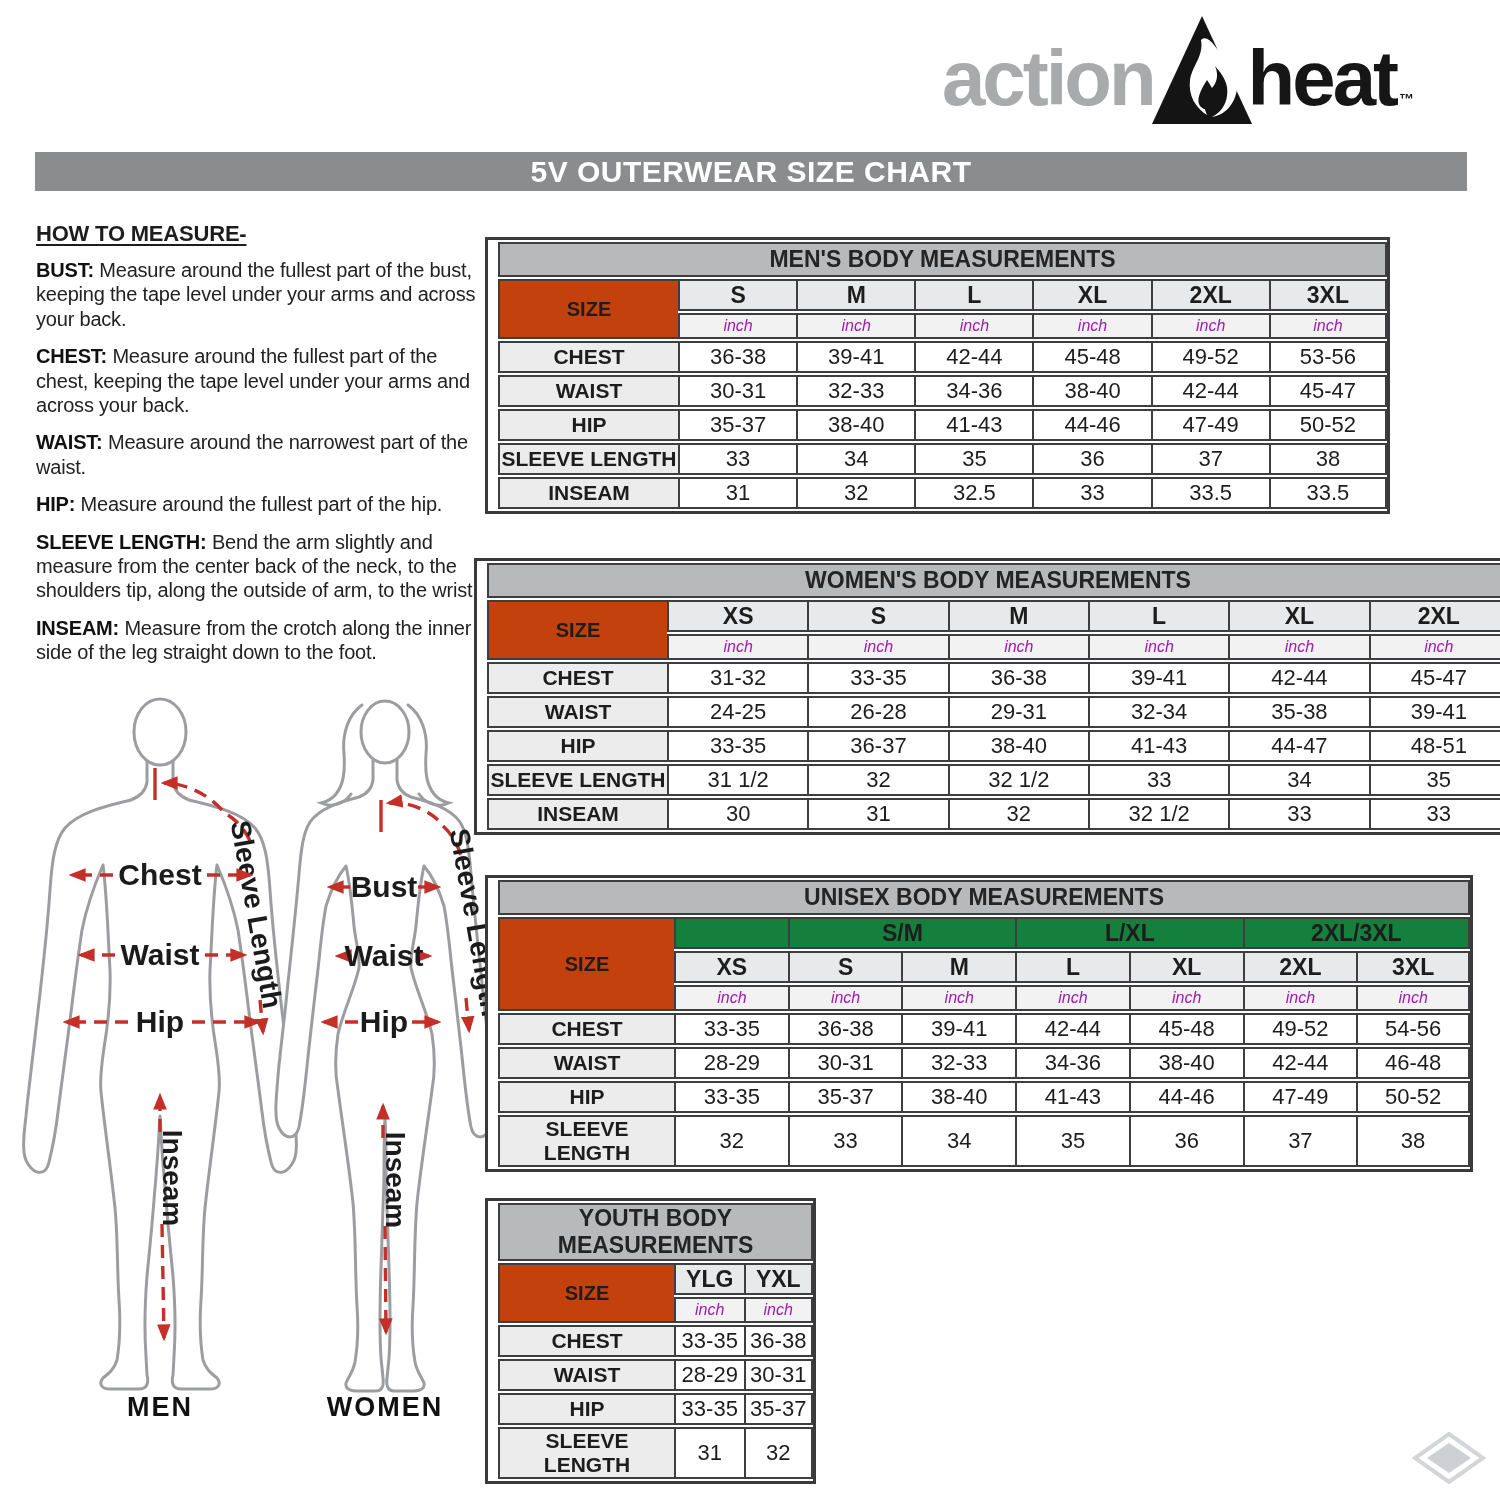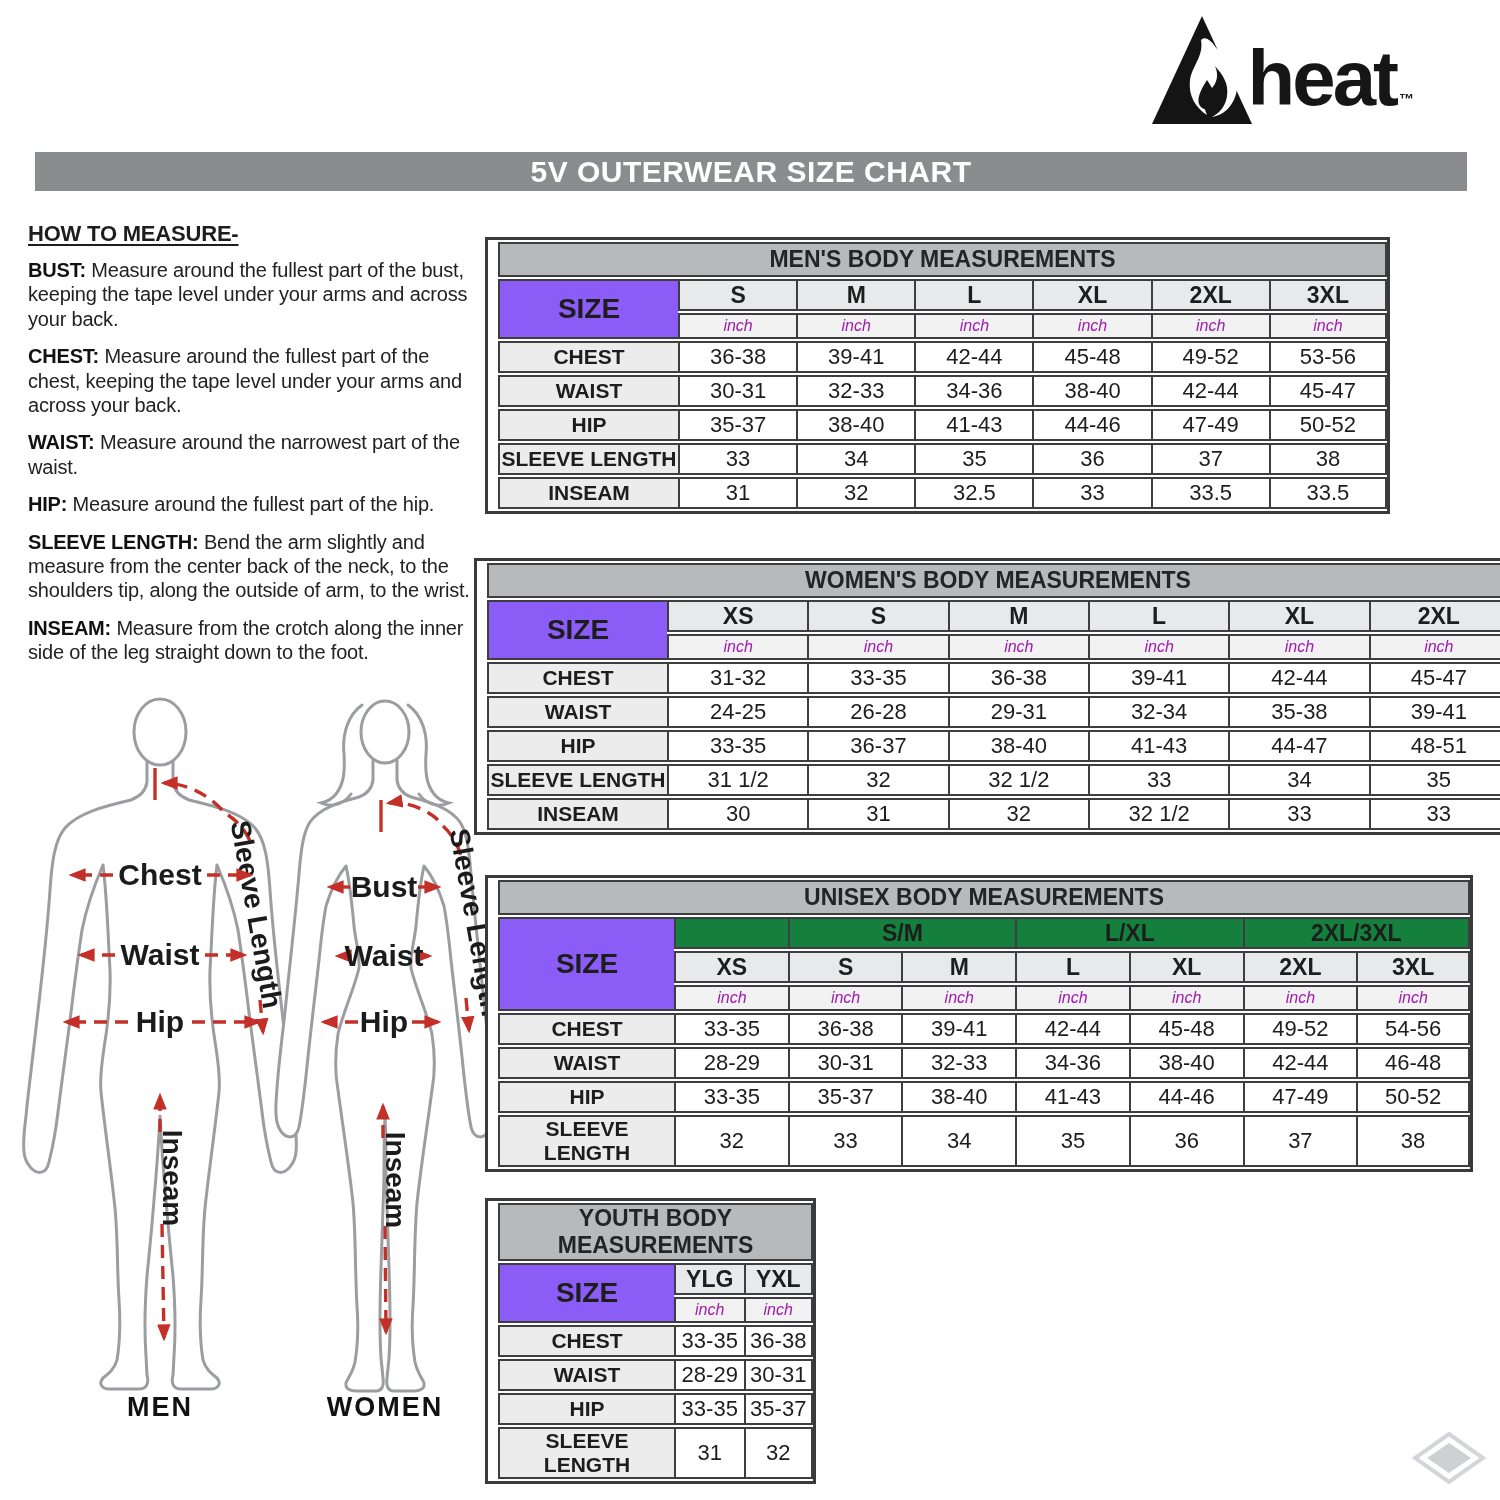--- a/index.html
+++ b/index.html
@@ -13,21 +13,21 @@
   .logo-heat{color:#161616;}
   .logo-tm{font-size:15px;font-weight:700;color:#161616;margin:0 0 8px 3px;}
   .logo-flame{margin:0 -6px -15px -4px;}
 
   
   #banner{position:absolute;left:35px;right:33px;top:152px;height:39px;background:#8a8c8e;
           display:flex;align-items:center;justify-content:center;}
   #banner .t{color:#ffffff;font-weight:700;font-size:30px;letter-spacing:.5px;}
 
   
-  #howto{position:absolute;left:28px;top:221px;width:446px;}
+  #howto{position:absolute;left:36px;top:221px;width:446px;}
   #howto h2{font-size:22px;margin:0 0 11px 0;text-decoration:underline;text-underline-offset:3px;
             letter-spacing:-0.2px;}
   #howto p{font-size:20px;line-height:1.22;margin:0 0 13px 0;letter-spacing:-0.2px;color:#222;}
   #howto b{font-weight:700;color:#111;}
 
   
   #figures{position:absolute;left:10px;top:688px;}
   .body-outline{fill:#ffffff;stroke:#9b9da0;stroke-width:3;stroke-linejoin:round;stroke-linecap:round;}
   .hair{fill:none;stroke:#9b9da0;stroke-width:3;stroke-linecap:round;}
   .dash{fill:none;stroke:#c43028;stroke-width:3.4;stroke-dasharray:13 8;}
@@ -39,36 +39,37 @@
   
   table.size-table{border-collapse:separate;border-spacing:0 2px;position:absolute;
                    table-layout:fixed;border:3px solid #3a3a3c;background:#fff;padding-left:10px;}
   td{border:2px solid #3e3e40;border-right:none;text-align:center;padding:0;overflow:hidden;
      vertical-align:middle;}
   td:last-child{border-right:2px solid #3e3e40;}
   .title-cell{background:#b8b9bb;font-weight:700;font-size:23px;height:31px;color:#242424;}
   .group-cell{background:#15803d;font-weight:700;font-size:23px;height:28px;}
   .size-head{background:#e8e9ea;font-weight:700;font-size:23px;height:28px;}
   .inch-cell{background:#f2f2f3;font-style:italic;font-size:16px;height:22px;color:#a21caf;}
-  .size-cell{background:#8b5cf6;font-weight:700;font-size:28px;}
+  .size-cell{background:#c2410c;font-weight:700;font-size:20px;}
   .row-label{background:#ececed;font-weight:700;font-size:21px;height:28px;}
   .data-cell{background:#ffffff;font-size:22px;height:28px;}
 
   #mens-table{left:485px;top:237px;width:905px;}
   #womens-table{left:474px;top:558px;width:1038px;}
   #unisex-table{left:485px;top:875px;width:988px;}
   #youth-table{left:485px;top:1198px;width:331px;}
 
   
   #diamond{position:absolute;right:14px;bottom:12px;}
 </style>
 </head>
 <body>
 
 <div id="logo">
+  <span class="logo-word logo-action">action</span>
   <span class="logo-flame">
     <svg width="104" height="112" viewBox="0 0 104 112">
       <path d="M52,2 L102,110 L2,110 Z" fill="#141414"></path>
       <path d="M51,26 C54,42 42,52 40,66 C38,82 46,94 57,101 C52,90 54,82 61,75
                C67,69 69,61 65,52 C73,61 79,70 77,82 C76,91 70,99 62,103
                C75,101 85,90 87,75 C89,56 72,42 64,31 C60,26 55,22 51,26 Z" fill="#ffffff"></path>
       <path d="M57,66 C62,74 66,79 65,88 C64,96 55,98 50,92 C46,86 50,77 57,66 Z" fill="#141414"></path>
     </svg>
   </span>
   <span class="logo-word logo-heat">heat</span>

